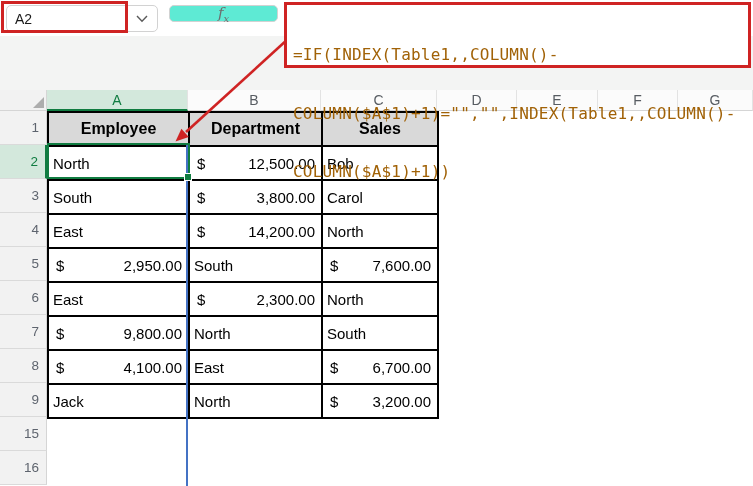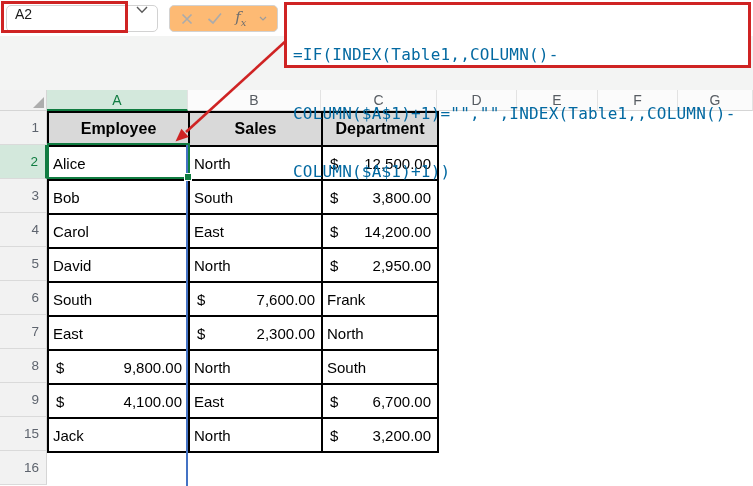--- a/index.html
+++ b/index.html
@@ -2,36 +2,36 @@
 <html><head>
 <meta charset="utf-8">
 <style>
   html,body{margin:0;padding:0;background:#fff;}
   .stage{position:relative;width:753px;height:486px;background:#fff;overflow:hidden;
          font-family:"Liberation Sans",sans-serif;}
   .gray-strip{position:absolute;left:0;top:36px;width:753px;height:54px;background:#F3F4F3;z-index:0;}
 
   
   .namebox{position:absolute;left:6px;top:5px;width:152px;height:27px;background:#fff;
-           border:1px solid #D2D2D2;border-radius:5px;display:flex;z-index:3;box-sizing:border-box;}
+           border:1px solid #D2D2D2;border-radius:5px;display:flex;align-items:center;z-index:3;box-sizing:border-box;}
   .namebox-text{padding-left:8px;font-size:14px;color:#1a1a1a;flex:1;}
   .namebox svg{margin-right:9px;flex:none;}
   .name-red-rect{position:absolute;left:1px;top:1px;width:127px;height:32px;border:3px solid #CF2323;
                  box-sizing:border-box;z-index:21;}
-  .fxgroup{position:absolute;left:169px;top:5px;width:109px;height:27px;background:#fdba74;border:1px solid #D2D2D2;
+  .fxgroup{position:absolute;left:169px;top:5px;width:109px;height:17px;background:#5eead4;border:1px solid #D2D2D2;
            border-radius:5px;display:flex;align-items:center;justify-content:space-between;padding:0 10px;
-           z-index:3;box-sizing:border-box;}
+           z-index:3;box-sizing:border-box;flex-direction:column;}
   .fx-label{font-family:"DejaVu Serif",serif;font-style:italic;font-size:15px;color:#6E6E6E;line-height:1;}
   .fx-label sub{font-size:10px;}
 
   
   .formula-box{position:absolute;left:284px;top:2px;width:467px;height:66px;box-sizing:border-box;
                border:3px solid #CF2323;background:#fff;z-index:20;padding:1px 6px;
                font-family:"DejaVu Sans Mono",monospace;font-size:16px;line-height:19.5px;
-               color:#0369a1;letter-spacing:0.2px;white-space:pre;}
+               color:#a16207;letter-spacing:0.2px;white-space:pre;}
   .arrow-svg{position:absolute;left:0;top:0;z-index:15;pointer-events:none;}
 
   
   .col-headers{position:absolute;left:0;top:90px;height:21px;display:flex;font-size:14px;z-index:2;}
   .selectall{width:47px;position:relative;background:#F2F2F2;border-right:1px solid #D5D5D5;
              border-bottom:1px solid #D5D5D5;box-sizing:border-box;}
   .selectall .tri{position:absolute;right:2px;bottom:2px;width:0;height:0;
                   border-left:11px solid transparent;border-bottom:11px solid #ADADAD;}
   .colh{display:flex;align-items:center;justify-content:center;box-sizing:border-box;color:#575C62;
         border-right:1px solid #E3E3E3;border-bottom:1px solid #D5D5D5;background:#FBFBFB;height:21px;}
@@ -122,52 +122,49 @@
       <div class="rowh">6</div>
       <div class="rowh">7</div>
       <div class="rowh">8</div>
       <div class="rowh">9</div>
       <div class="rowh">15</div>
       <div class="rowh">16</div>
     </div>
 
   <div class="tbl" id="dataTable">
     <div class="cell th">Employee</div>
+    <div class="cell th">Department</div>
     <div class="cell th">Sales</div>
-    <div class="cell th">Department</div>
-  <div class="cell td">Alice</div>
       <div class="cell td">North</div>
       <div class="cell td sales">
         <span>$</span>
         <span>12,500.00</span>
       </div>
       <div class="cell td">Bob</div>
       <div class="cell td">South</div>
       <div class="cell td sales">
         <span>$</span>
         <span>3,800.00</span>
       </div>
       <div class="cell td">Carol</div>
       <div class="cell td">East</div>
       <div class="cell td sales">
         <span>$</span>
         <span>14,200.00</span>
       </div>
-      <div class="cell td">David</div>
       <div class="cell td">North</div>
       <div class="cell td sales">
         <span>$</span>
         <span>2,950.00</span>
       </div>
       <div class="cell td">South</div>
       <div class="cell td sales">
         <span>$</span>
         <span>7,600.00</span>
       </div>
-      <div class="cell td">Frank</div>
       <div class="cell td">East</div>
       <div class="cell td sales">
         <span>$</span>
         <span>2,300.00</span>
       </div>
       <div class="cell td">North</div>
       <div class="cell td sales">
         <span>$</span>
         <span>9,800.00</span>
       </div>

